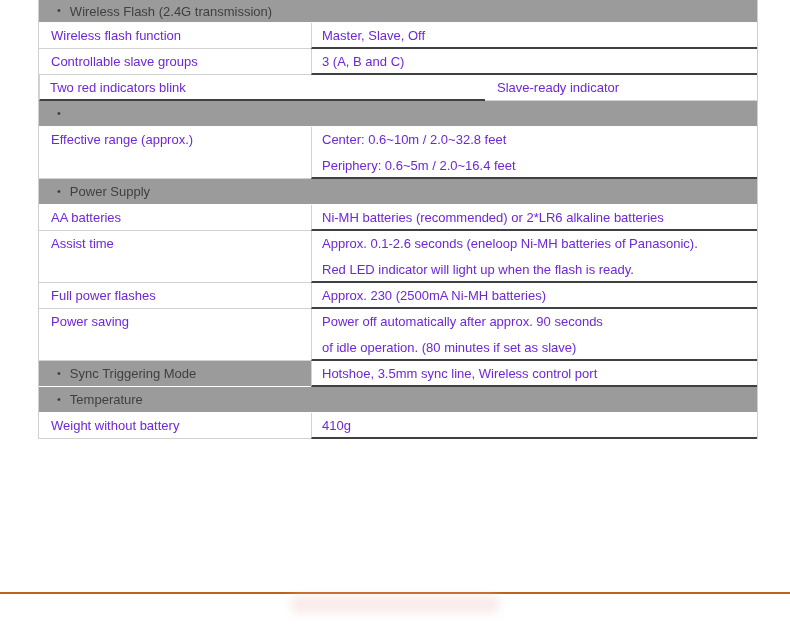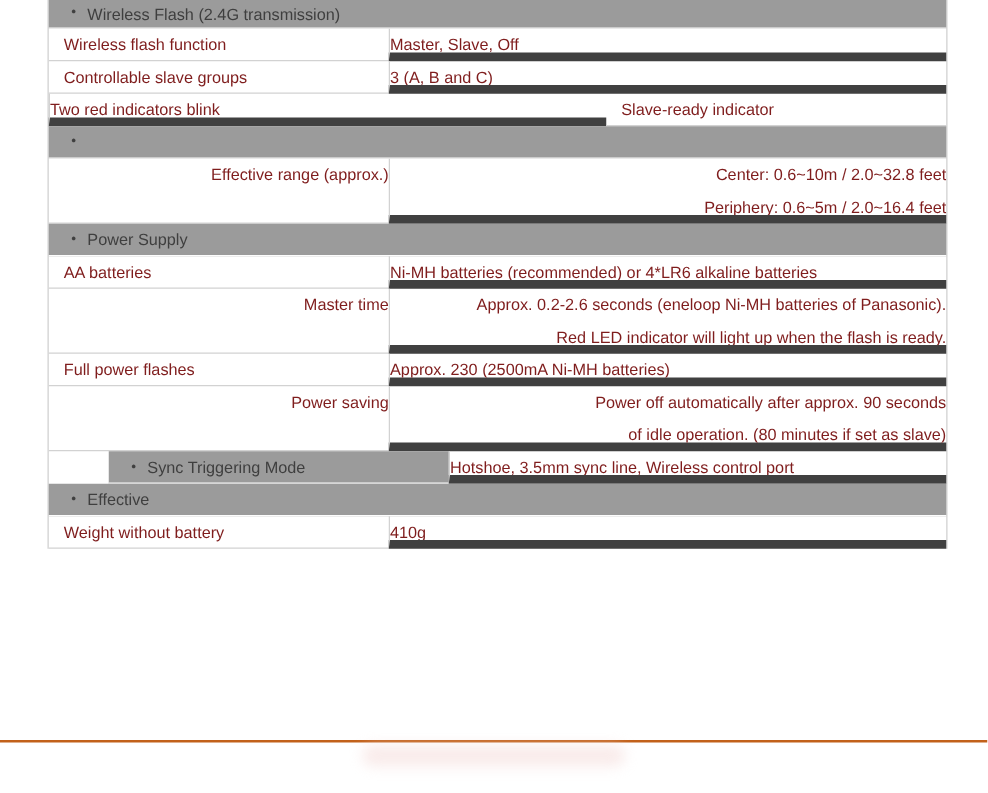--- a/index.html
+++ b/index.html
@@ -9,50 +9,50 @@
     font-family:"Liberation Sans","DejaVu Sans",sans-serif;
     -webkit-font-smoothing:antialiased;
   }
   .spec-table{
     position:absolute;left:38px;top:0;width:720px;
     border-left:1px solid #cfcfcf;border-right:1px solid #cfcfcf;
     box-sizing:border-box;background:#fff;
   }
   .tr{display:flex;box-sizing:border-box;}
   .tr.single{height:26px;}
-  .tr.double{height:52px;text-align:right;}
+  .tr.double{height:52px;}
   .tr.section{height:26px;}
   .tr.section.first{height:23px;}
-  .td{box-sizing:border-box;font-size:13px;color:#7f1d1d;}
+  .td{box-sizing:border-box;font-size:13px;color:#6d28d9;}
   .td.label{
     width:272px;flex:0 0 272px;padding-left:12px;
     line-height:25px;border-bottom:1px solid #d2d2d2;
     white-space:nowrap;overflow:hidden;
   }
   .td.value{
-    flex:1;padding-left:0;line-height:25px;
-    border-left:1px solid #d2d2d2;border-bottom:7px solid #404040;
+    flex:1;padding-left:10px;line-height:25px;
+    border-left:1px solid #d2d2d2;border-bottom:2px solid #404040;
     white-space:nowrap;overflow:hidden;
   }
   .double .td{line-height:26px;}
   .double .td.label{line-height:26px;}
   .val-line{height:26px;line-height:26px;}
   
   .graybg{
     background:#9b9b9b;color:#3f3f3f;border-bottom:1px solid #fdfdfd !important;
   }
   .tr.section .cell-full{
     flex:1;display:flex;align-items:center;box-sizing:border-box;
     padding-left:18px;font-size:13px;
   }
   .bullet{
     font-size:11px;margin-right:9px;position:relative;top:-1px;color:#3f3f3f;
   }
   .tr.section-row .td.label{
-    padding-left:18px;color:#3f3f3f;margin-left:48px;
+    padding-left:18px;color:#3f3f3f;
   }
   .tr.section-row .bullet{margin-right:9px;}
   .accent-line{
     position:absolute;left:0;top:592px;width:790px;height:2px;
     background:#c2611a;
   }
   .watermark-blur{
     position:absolute;left:290px;top:596px;width:210px;height:17px;
     background:#f3d8d6;opacity:.5;filter:blur(5px);border-radius:8px;
   }
@@ -92,26 +92,26 @@
       </div>
     </div>
     <div class="tr section">
       <div class="cell-full graybg">
         <span class="bullet">•</span>
         <span class="lbl">Power Supply</span>
       </div>
     </div>
     <div class="tr single">
       <div class="td label">AA batteries</div>
-      <div class="td value">Ni-MH batteries (recommended) or 4*LR6 alkaline batteries</div>
+      <div class="td value">Ni-MH batteries (recommended) or 2*LR6 alkaline batteries</div>
     </div>
     <div class="tr double">
-      <div class="td label">Master time</div>
+      <div class="td label">Assist time</div>
       <div class="td value">
-        <div class="val-line">Approx. 0.2-2.6 seconds (eneloop Ni-MH batteries of Panasonic).</div>
+        <div class="val-line">Approx. 0.1-2.6 seconds (eneloop Ni-MH batteries of Panasonic).</div>
         <div class="val-line">Red LED indicator will light up when the flash is ready.</div>
       </div>
     </div>
     <div class="tr single">
       <div class="td label">Full power flashes</div>
       <div class="td value">Approx. 230 (2500mA Ni-MH batteries)</div>
     </div>
     <div class="tr double">
       <div class="td label">Power saving</div>
       <div class="td value">
@@ -119,21 +119,21 @@
         <div class="val-line">of idle operation. (80 minutes if set as slave)</div>
       </div>
     </div>
     <div class="tr single section-row">
       <div class="td label graybg"><span class="bullet">•</span><span>Sync Triggering Mode</span></div>
       <div class="td value">Hotshoe, 3.5mm sync line, Wireless control port</div>
     </div>
     <div class="tr section">
       <div class="cell-full graybg">
         <span class="bullet">•</span>
-        <span class="lbl">Effective</span>
+        <span class="lbl">Temperature</span>
       </div>
     </div>
     <div class="tr single">
       <div class="td label">Weight without battery</div>
       <div class="td value">410g</div>
     </div>
   </div>
 
 <div class="accent-line"></div>
 <div class="watermark-blur"></div>

